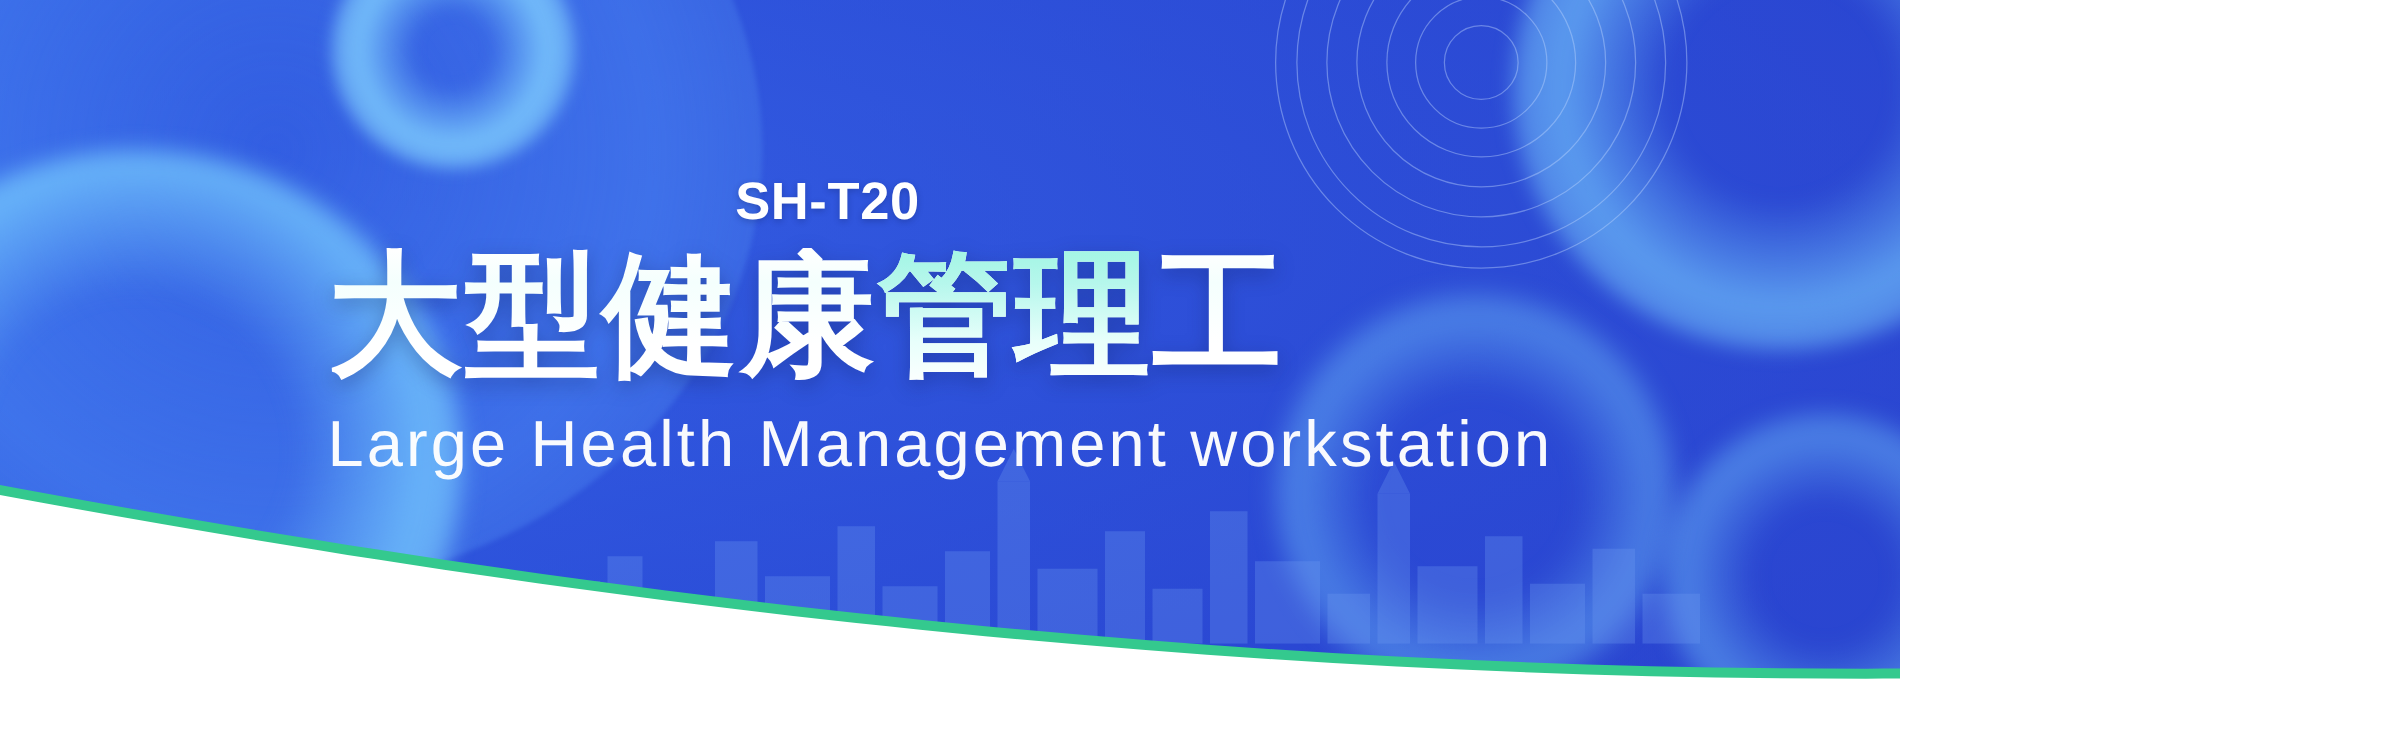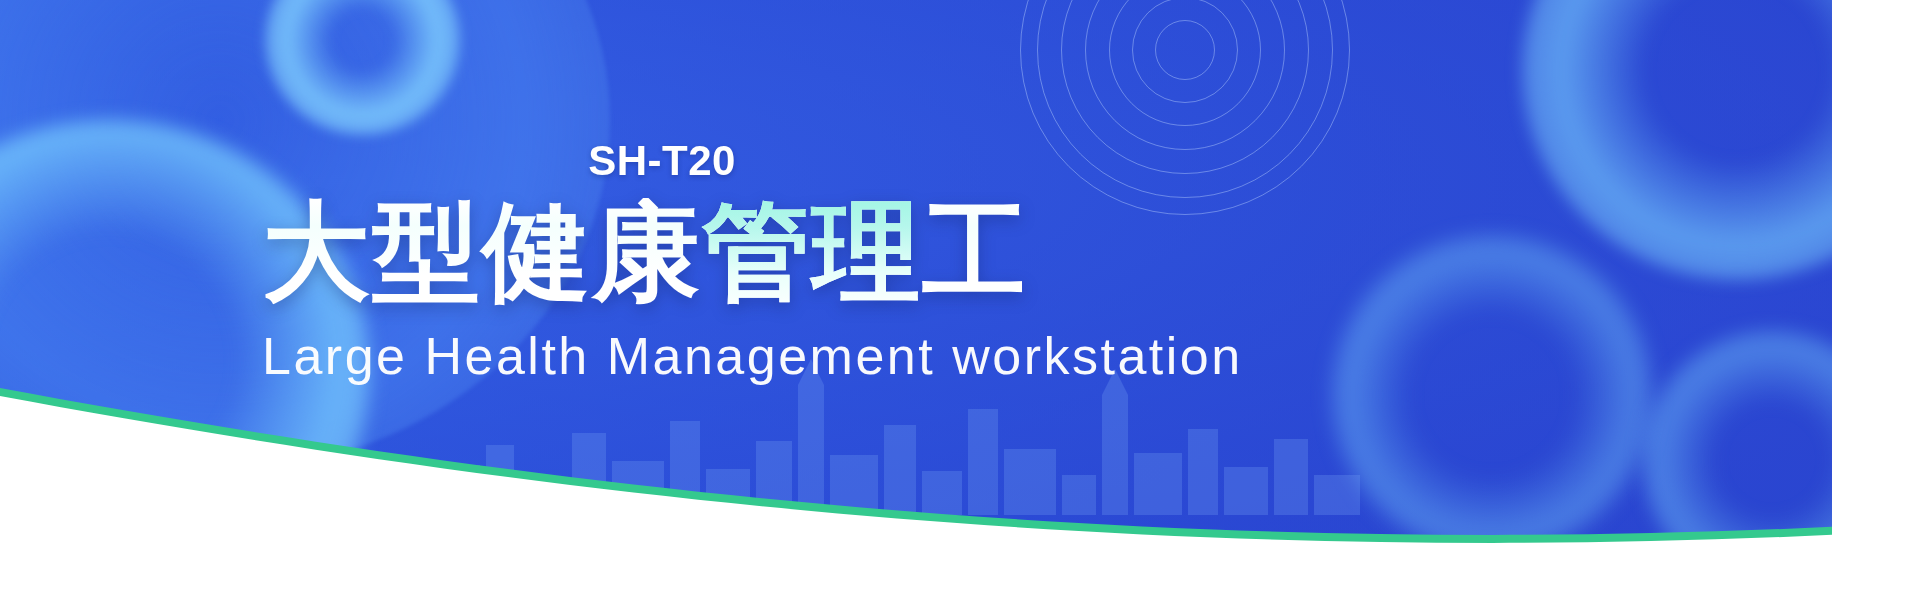--- a/index.html
+++ b/index.html
@@ -1,20 +1,20 @@
 <!DOCTYPE html>
 <html><head>
 <meta charset="utf-8">
 <title>SH-T20 Large Health Management Workstation Banner</title>
 <style>
   html,body{margin:0;padding:0;background:#fff;}
   *{box-sizing:border-box;}
   .banner{
     position:relative;
-    width:1832px;height:600px;
+    width:1520px;height:600px;
     overflow:hidden;
     background:#2a50d8;
     font-family:"Liberation Sans","DejaVu Sans",sans-serif;
   }
   
   .bg-base{
     position:absolute;inset:0;
     background:
       radial-gradient(120% 90% at 18% 30%, #3b6ae8 0%, #2f55dc 45%, #2a49d4 75%, #2845cf 100%);
   }

